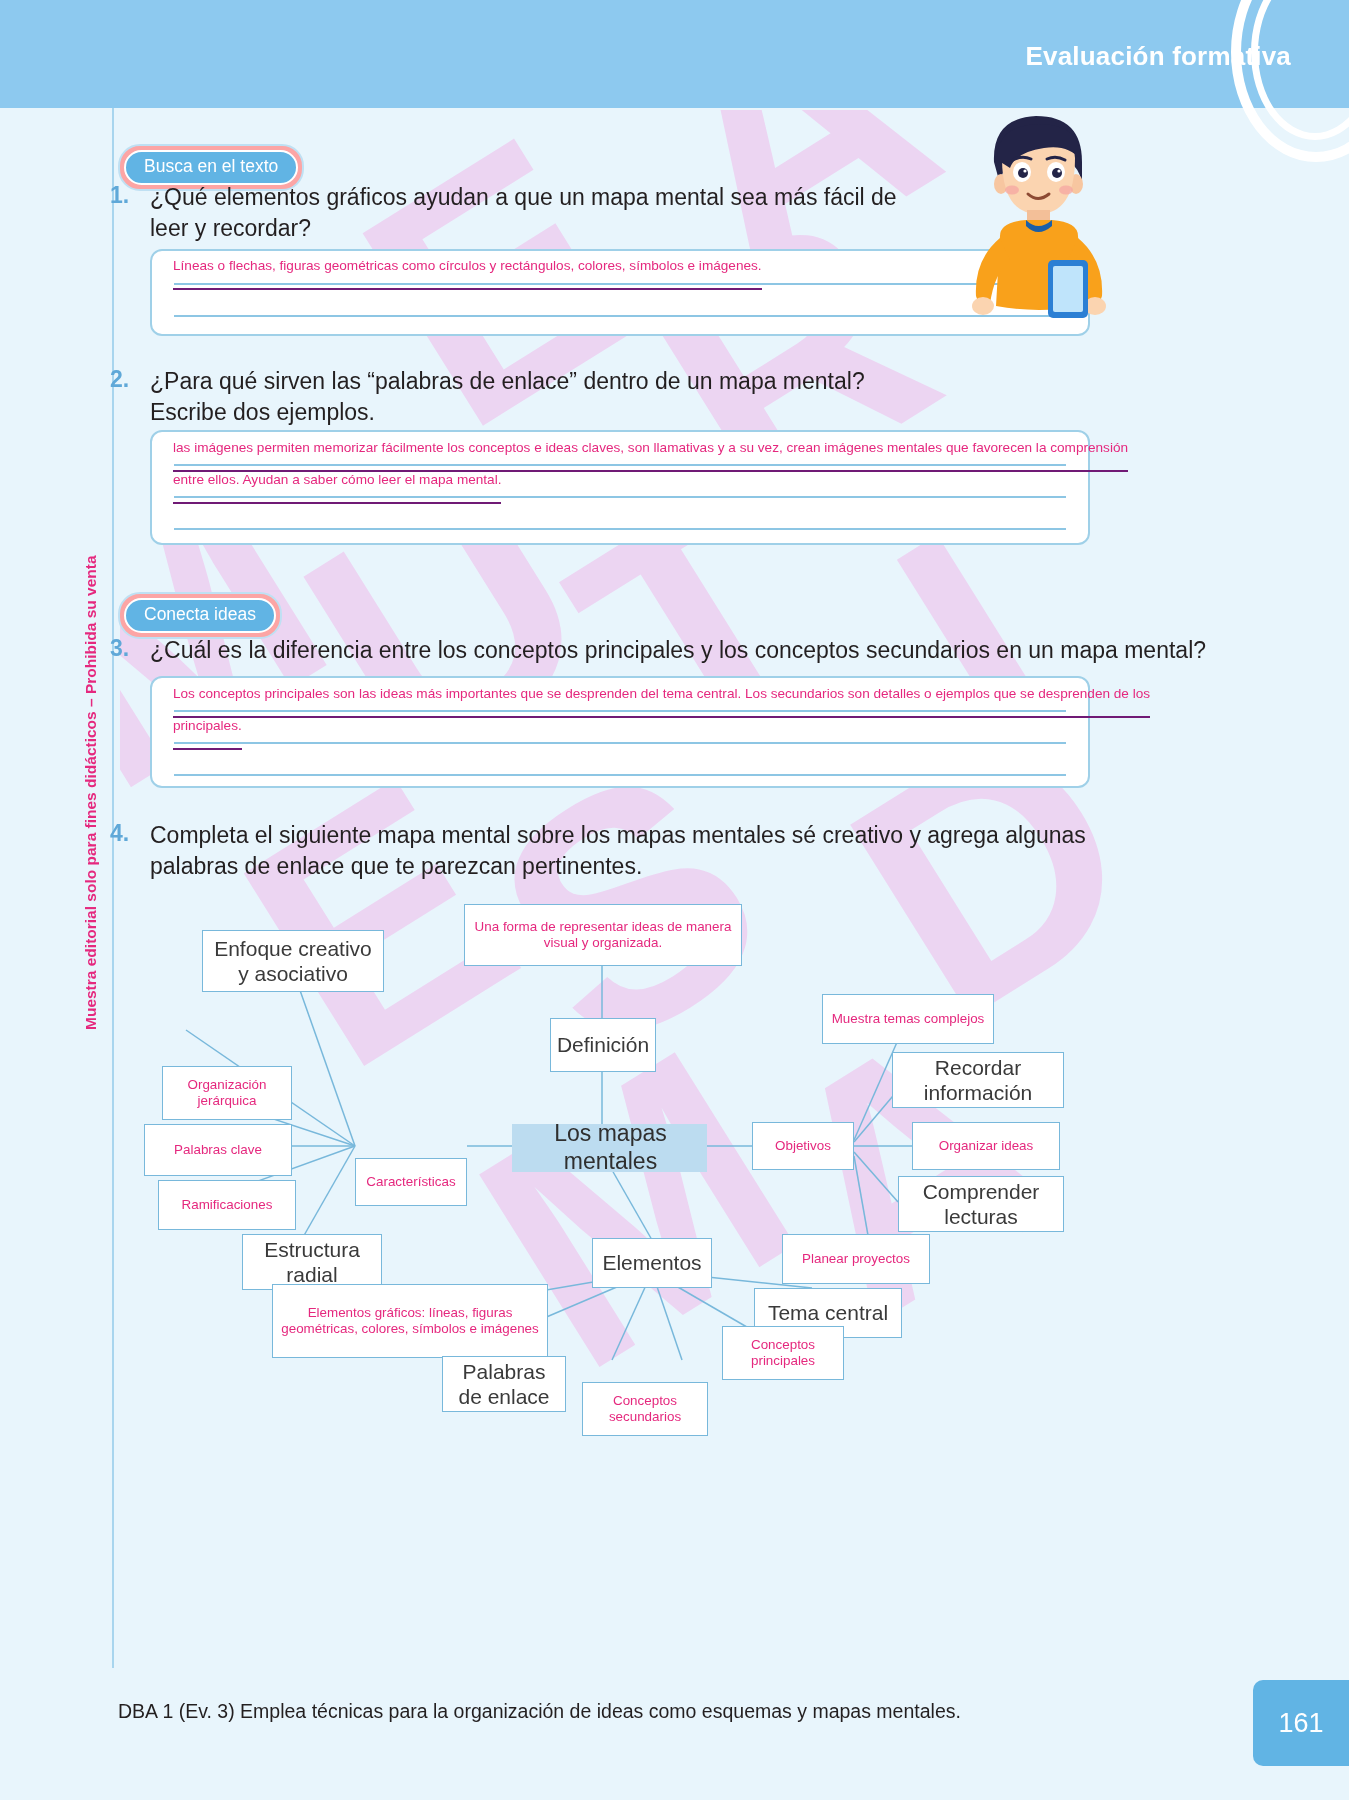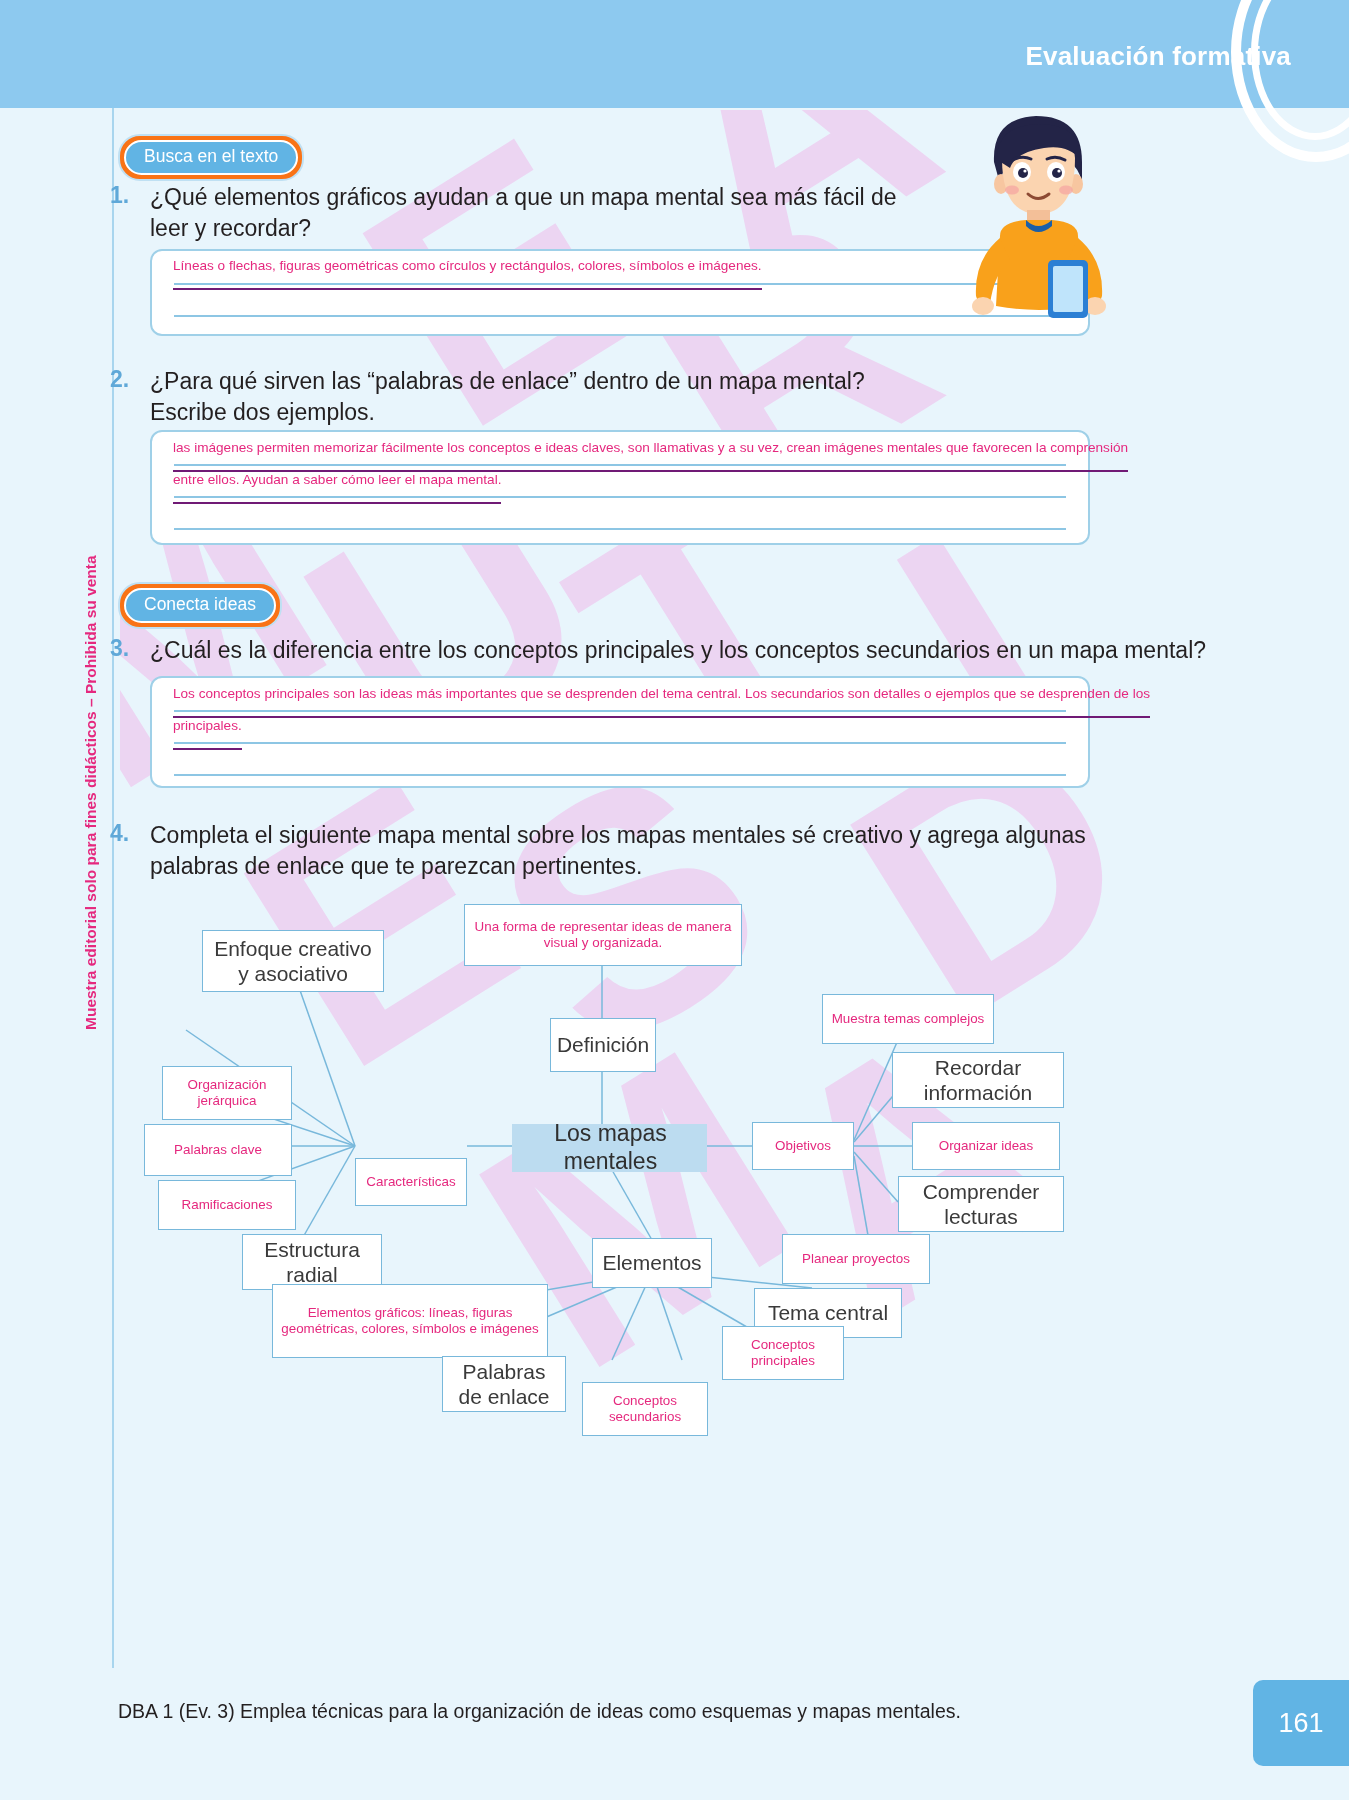--- a/index.html
+++ b/index.html
@@ -69,22 +69,23 @@
 
   
   .content { position: absolute; left: 0; top: 0; width: 1349px; z-index: 3; }
 
   
   .pill-wrap { position: absolute; }
   .pill-outer {
     border: 2px solid #bfe0f3;
     border-radius: 22px;
     padding: 4px;
-    background: #f97316;
+    background: #fca5a5;
     display: inline-block;
+    margin-top: 10px;
   }
   .pill {
     background: #61b4e4;
     border: 2px solid #ffffff;
     border-radius: 18px;
     color: #ffffff;
     font-size: 17.5px;
     padding: 4px 18px 6px;
     white-space: nowrap;
   }

